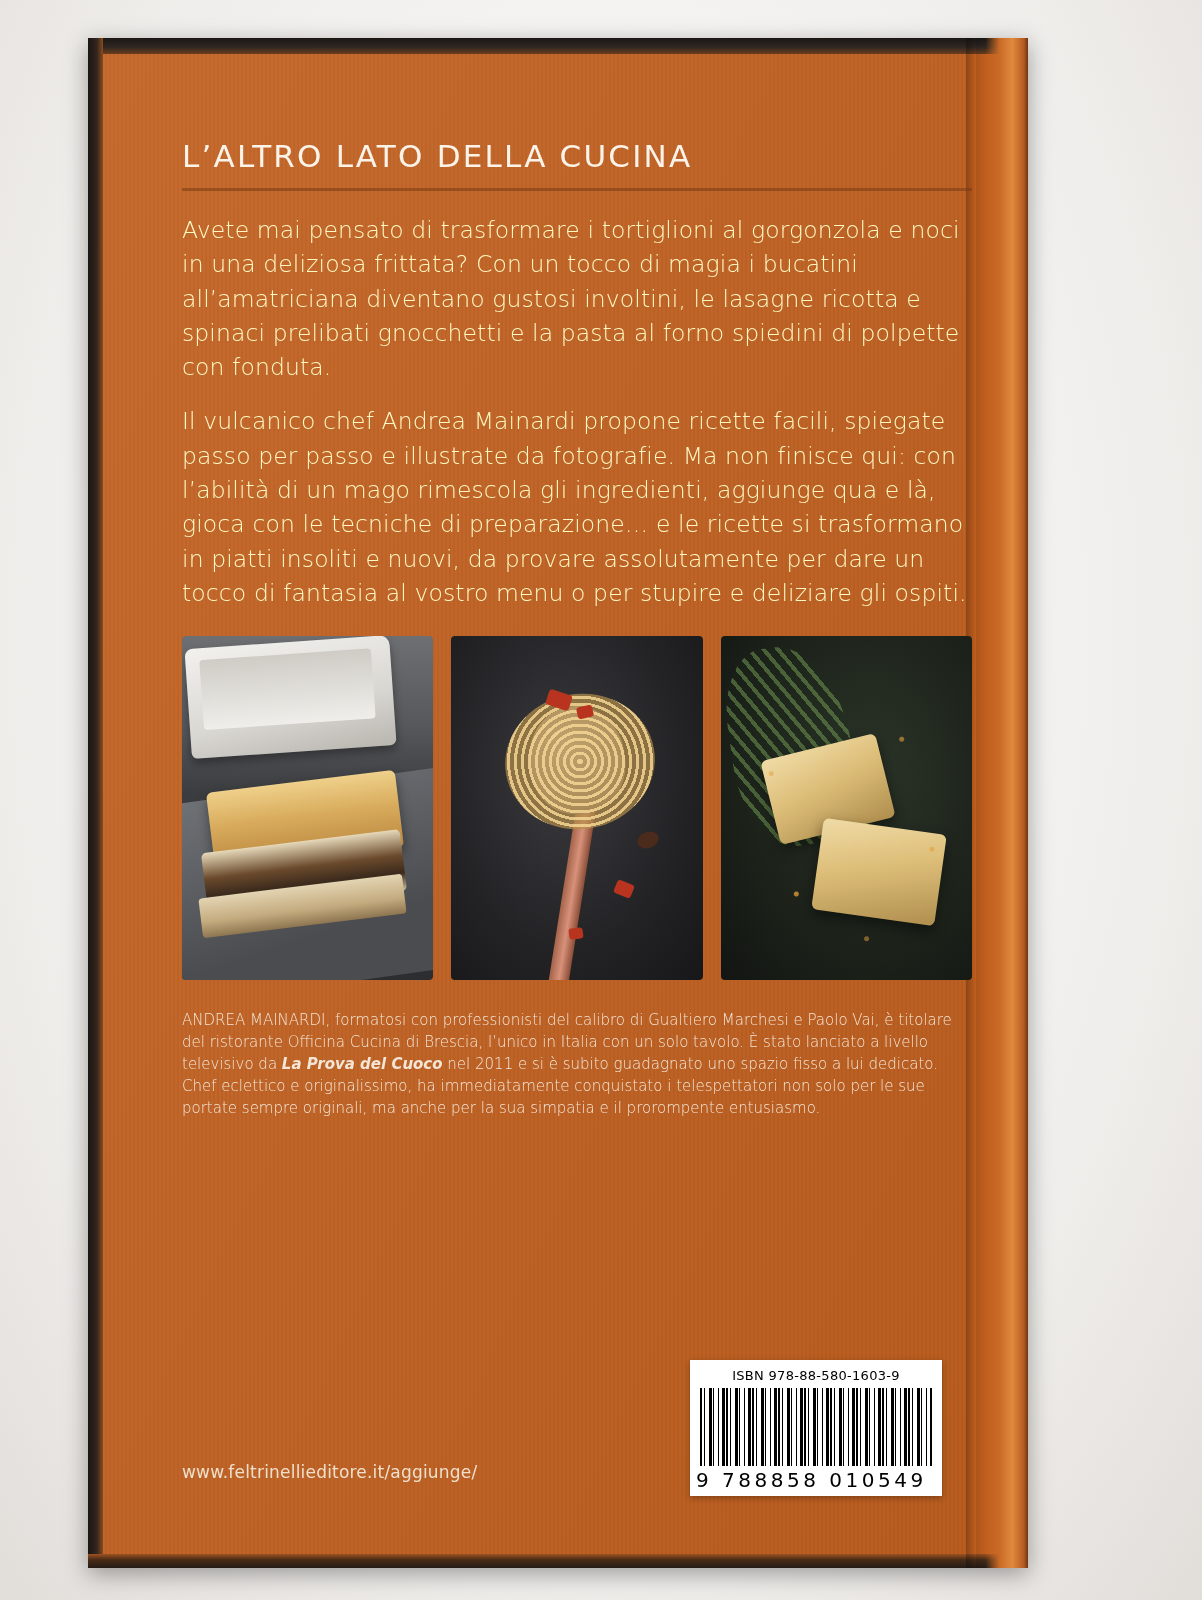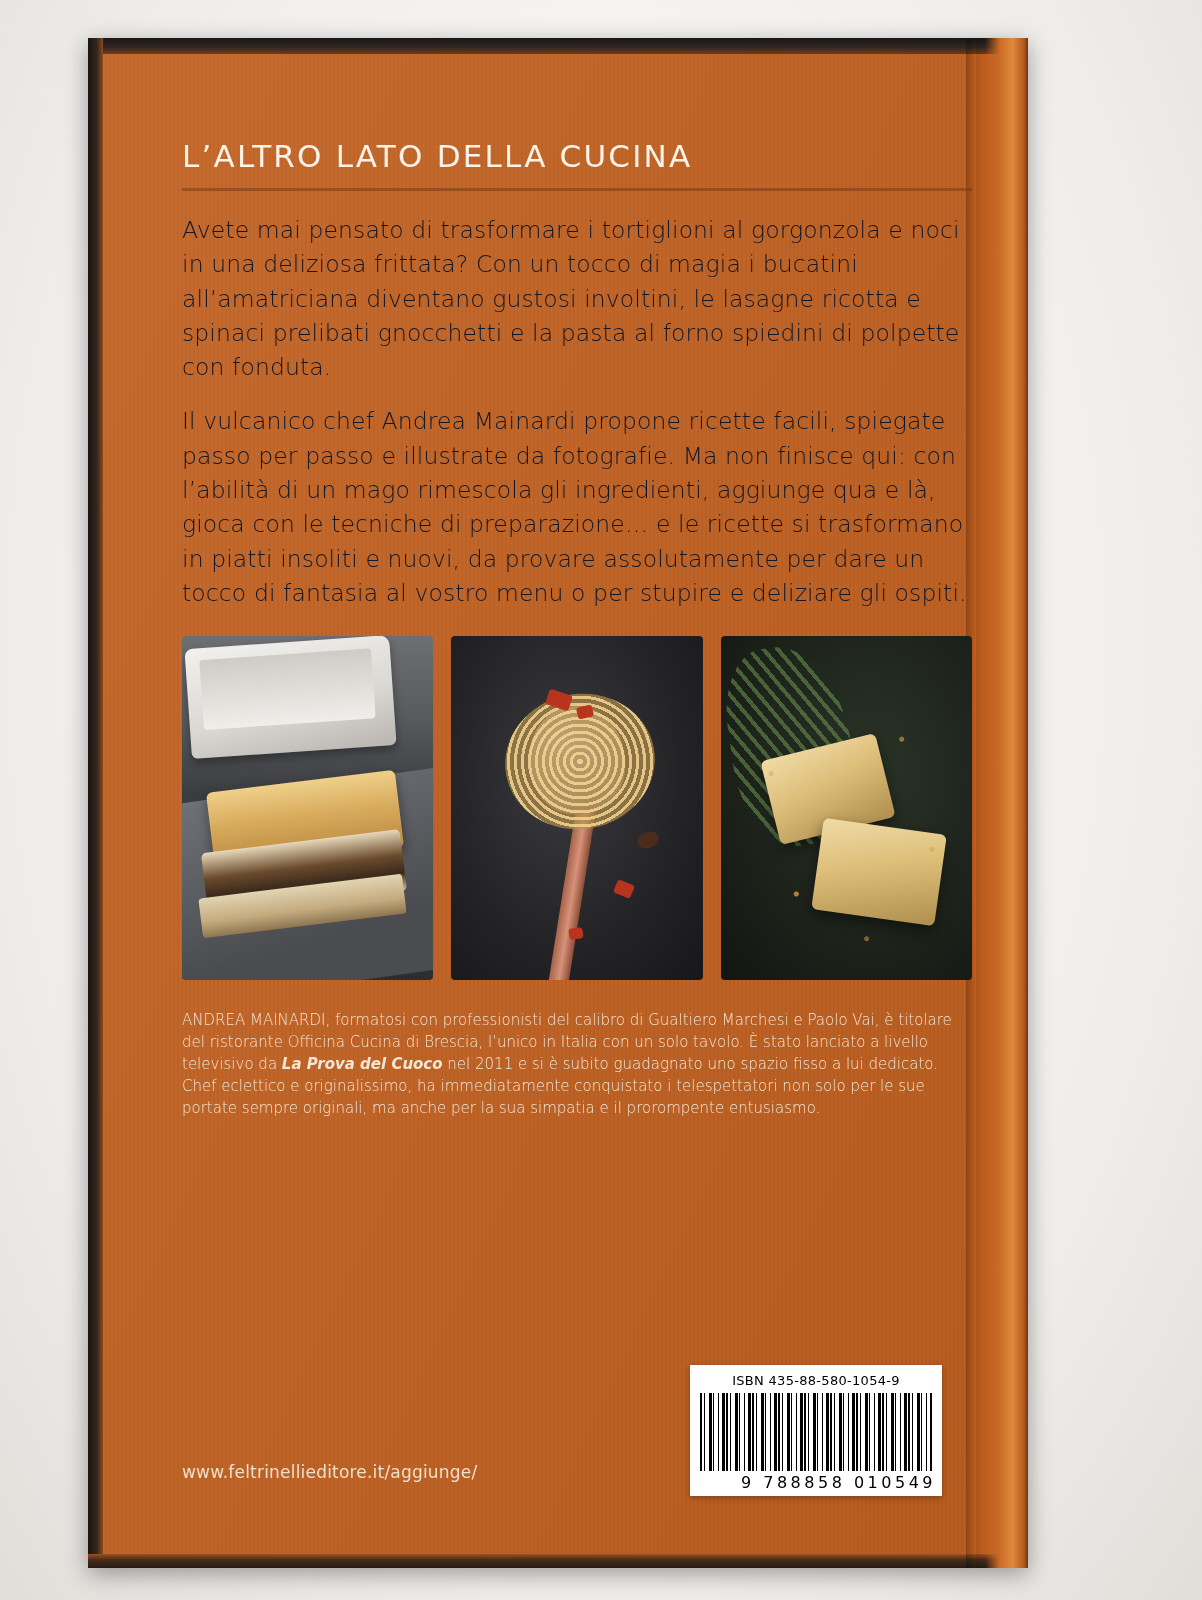--- a/index.html
+++ b/index.html
@@ -122,21 +122,21 @@
   }
   .title-rule {
     height: 3px;
     background: rgba(120,58,18,0.55);
     margin-bottom: 22px;
   }
 
   p.blurb {
     font-size: 23.5px;
     line-height: 1.46;
-    color: #0f172a;
+    color: #fef9c3;
     margin: 0 0 20px 0;
     font-weight: 300;
     letter-spacing: 0.1px;
   }
 
   .photos {
     display: flex;
     gap: 18px;
     margin-top: 26px;
   }
@@ -316,24 +316,24 @@
     height: 78px;
     background:
       repeating-linear-gradient(90deg,
         #000 0 2px, #fff 2px 4px, #000 4px 5px, #fff 5px 9px,
         #000 9px 12px, #fff 12px 13px, #000 13px 14px, #fff 14px 18px,
         #000 18px 19px, #fff 19px 22px, #000 22px 25px, #fff 25px 26px);
     margin: 0 4px;
   }
   .bars-digits {
     font-family: "DejaVu Sans", sans-serif;
-    font-size: 16px;
+    font-size: 20px;
     letter-spacing: 3.5px;
     color: #000;
-    text-align: right;
+    text-align: left;
     padding-top: 2px;
   }
 </style>
 </head>
 <body>
 
 <div class="scan-bg"></div>
 
 <div class="book">
   <div class="cover"></div>
@@ -383,17 +383,17 @@
     <div class="bio">
       <span>ANDREA MAINARDI, formatosi con professionisti del calibro di Gualtiero Marchesi e Paolo Vai, è titolare del ristorante Officina Cucina di Brescia, l’unico in Italia con un solo tavolo. È stato lanciato a livello televisivo da </span><em>La Prova del Cuoco</em><span> nel 2011 e si è subito guadagnato uno spazio fisso a lui dedicato. Chef eclettico e originalissimo, ha immediatamente conquistato i telespettatori non solo per le sue portate sempre originali, ma anche per la sua simpatia e il prorompente entusiasmo.</span>
     </div>
   </div>
 
   <div class="footer">
     <div class="website">www.feltrinellieditore.it/aggiunge/</div>
   </div>
 
   <div class="barcode-box">
-    <div class="isbn-text">ISBN 435-88-580-1054-9</div>
+    <div class="isbn-text">ISBN 978-88-580-1603-9</div>
     <div class="bars"></div>
     <div class="bars-digits">9 788858 010549</div>
   </div>
 </div>
 
 </body></html>

